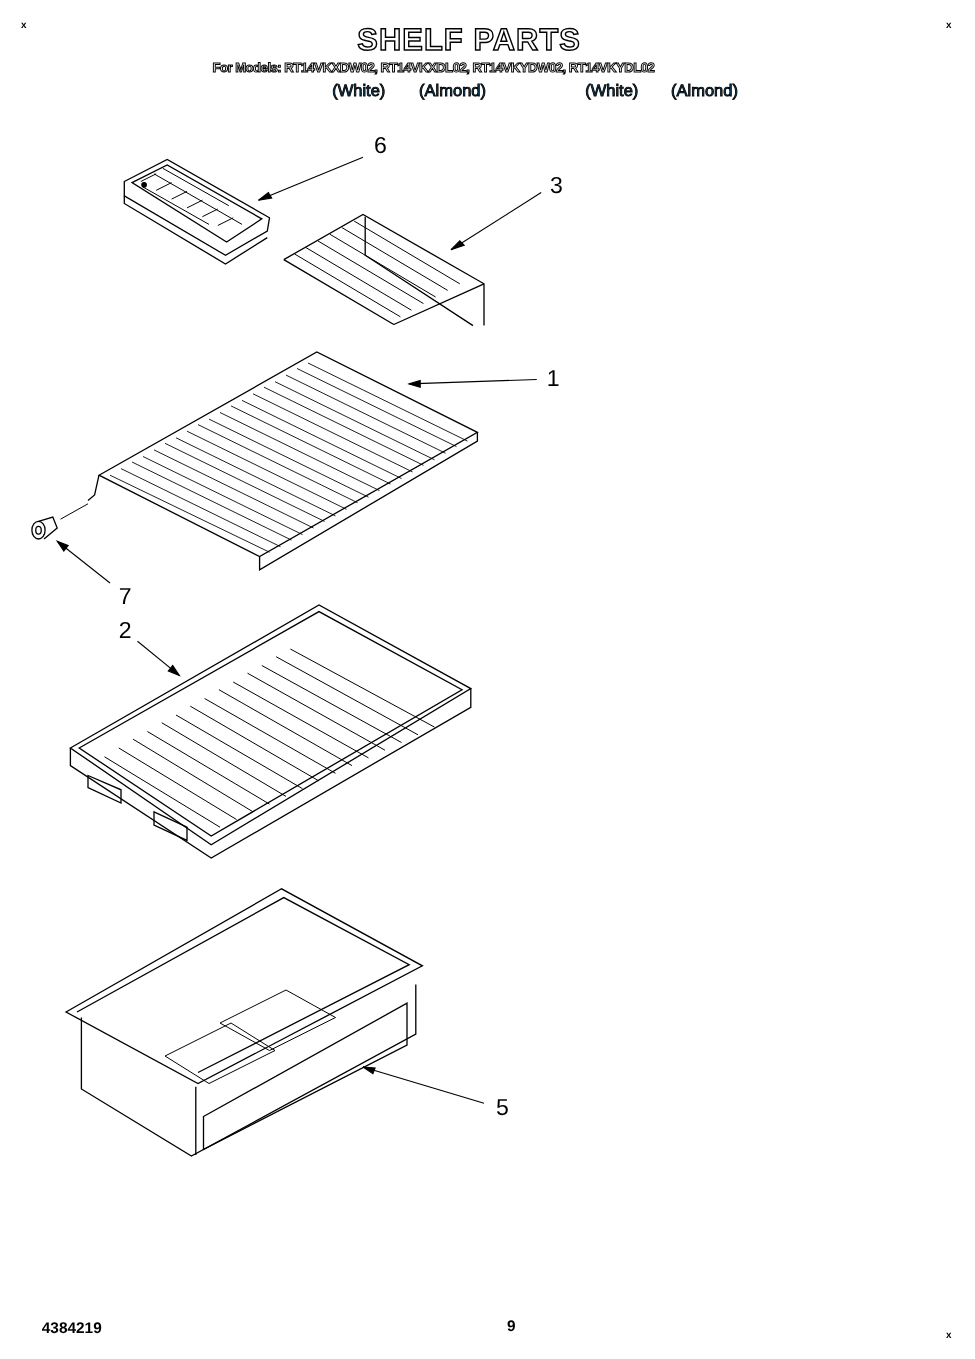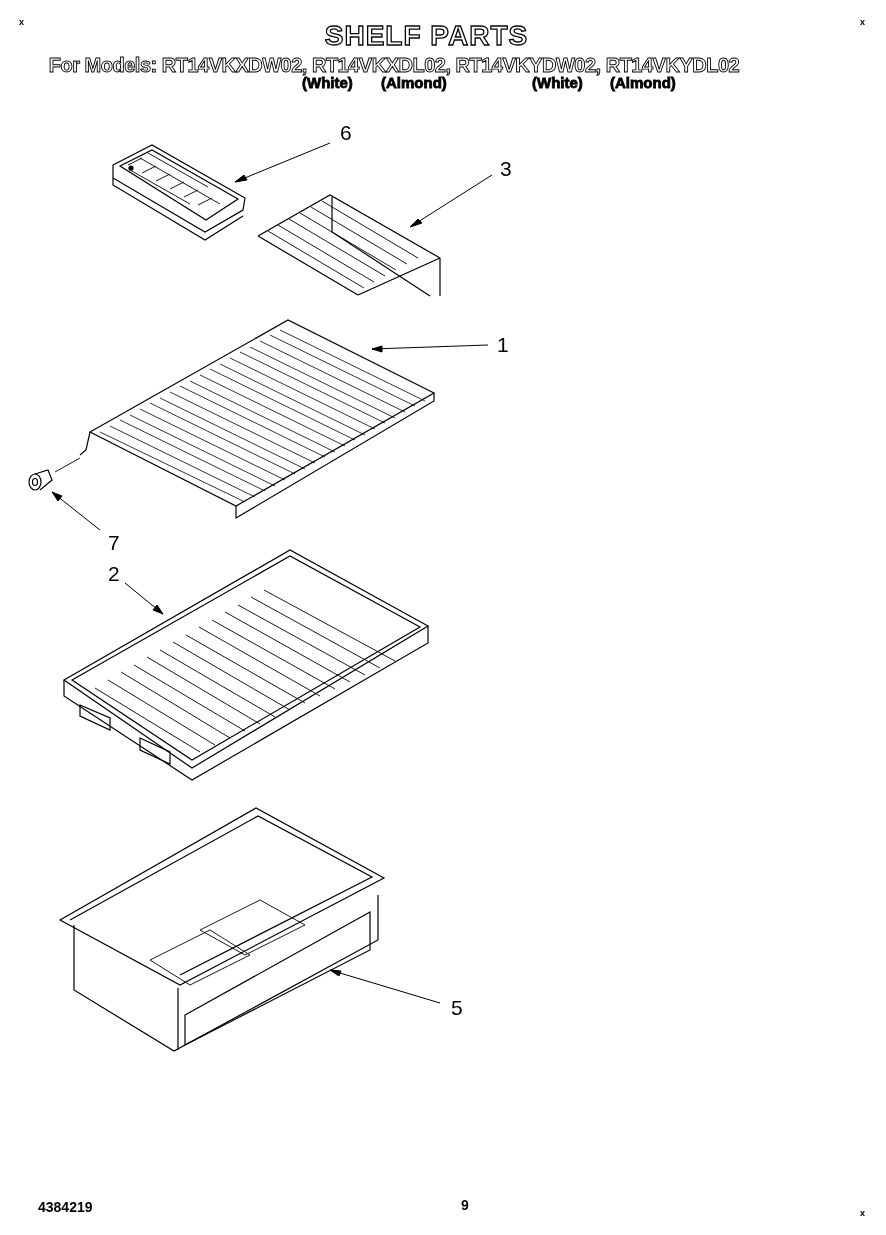--- a/index.html
+++ b/index.html
@@ -2,24 +2,24 @@
 <html><head>
 <meta charset="utf-8">
 <style>
   html, body { margin:0; padding:0; background:#fff; }
   body { width:886px; height:1235px; position:relative; overflow:hidden;
          font-family:"Liberation Sans", sans-serif; color:#000; }
   .title { position:absolute; left:0; width:853px; top:20px; text-align:center;
            font-size:28px; font-weight:bold; letter-spacing:1px;
            color:#fff; -webkit-text-stroke:1.3px #000; }
   .models { position:absolute; left:0; width:788px; top:54px; text-align:center;
-            font-size:20px; font-weight:bold; letter-spacing:-0.5px;
+            font-size:12px; font-weight:bold; letter-spacing:-0.5px;
             color:#fff; -webkit-text-stroke:0.9px #000; }
-  .colors { position:absolute; top:74px; font-size:15px; font-weight:bold;
-            color:#000000; -webkit-text-stroke:0.8px #000; }
+  .colors { position:absolute; top:74px; font-size:15px; font-weight:normal;
+            color:#0c4a6e; -webkit-text-stroke:0.8px #000; }
   .mark { position:absolute; font-size:9px; font-weight:bold; }
   .callout { position:absolute; font-size:21px; font-family:"Liberation Sans", sans-serif; }
   .footer { position:absolute; font-size:14px; font-weight:bold;margin-left:20px; }
   svg.art { position:absolute; left:0; top:0; }
 </style>
 </head>
 <body>
 
 <span class="mark" style="left:19px;top:17px">x</span>
 <span class="mark" style="left:860px;top:17px">x</span>

